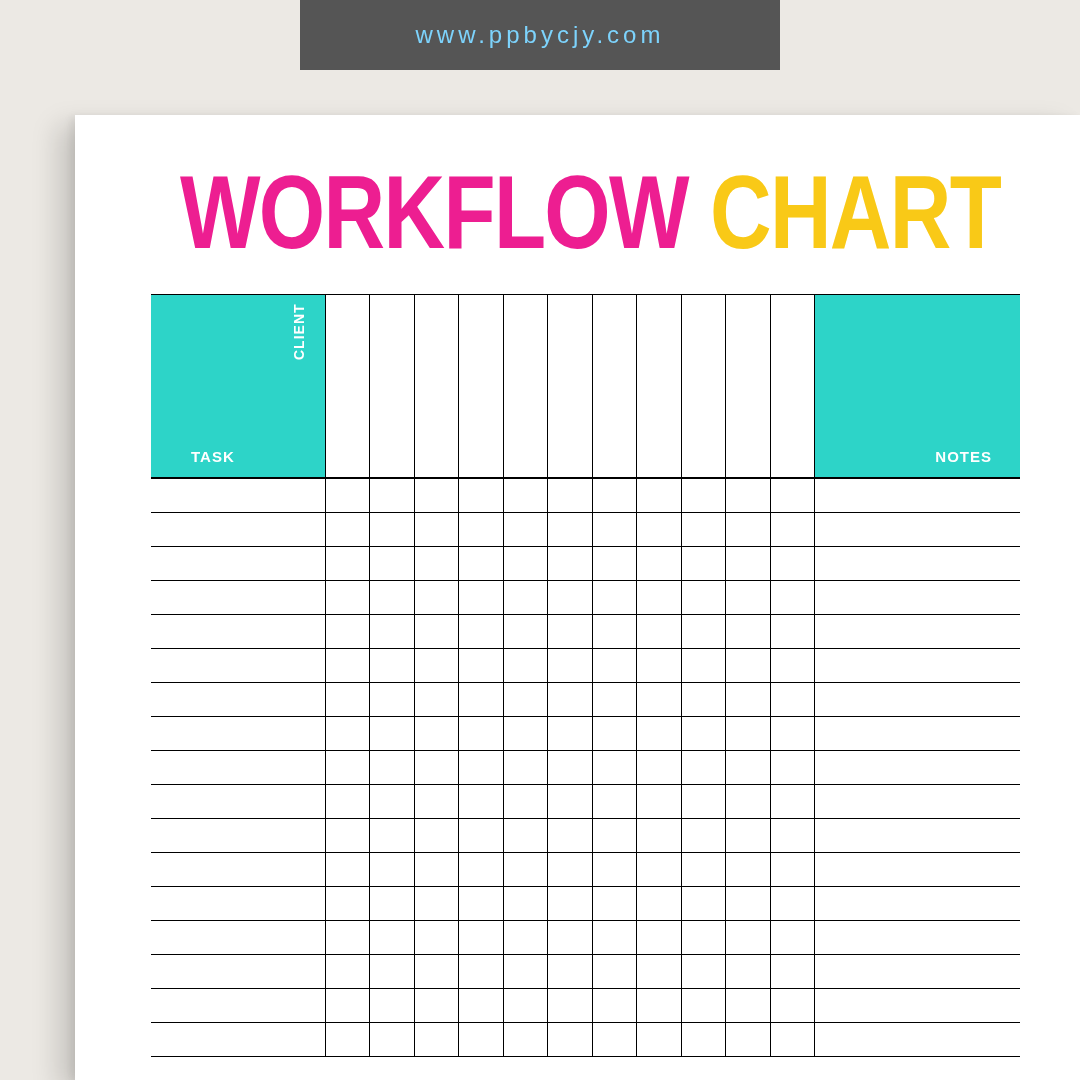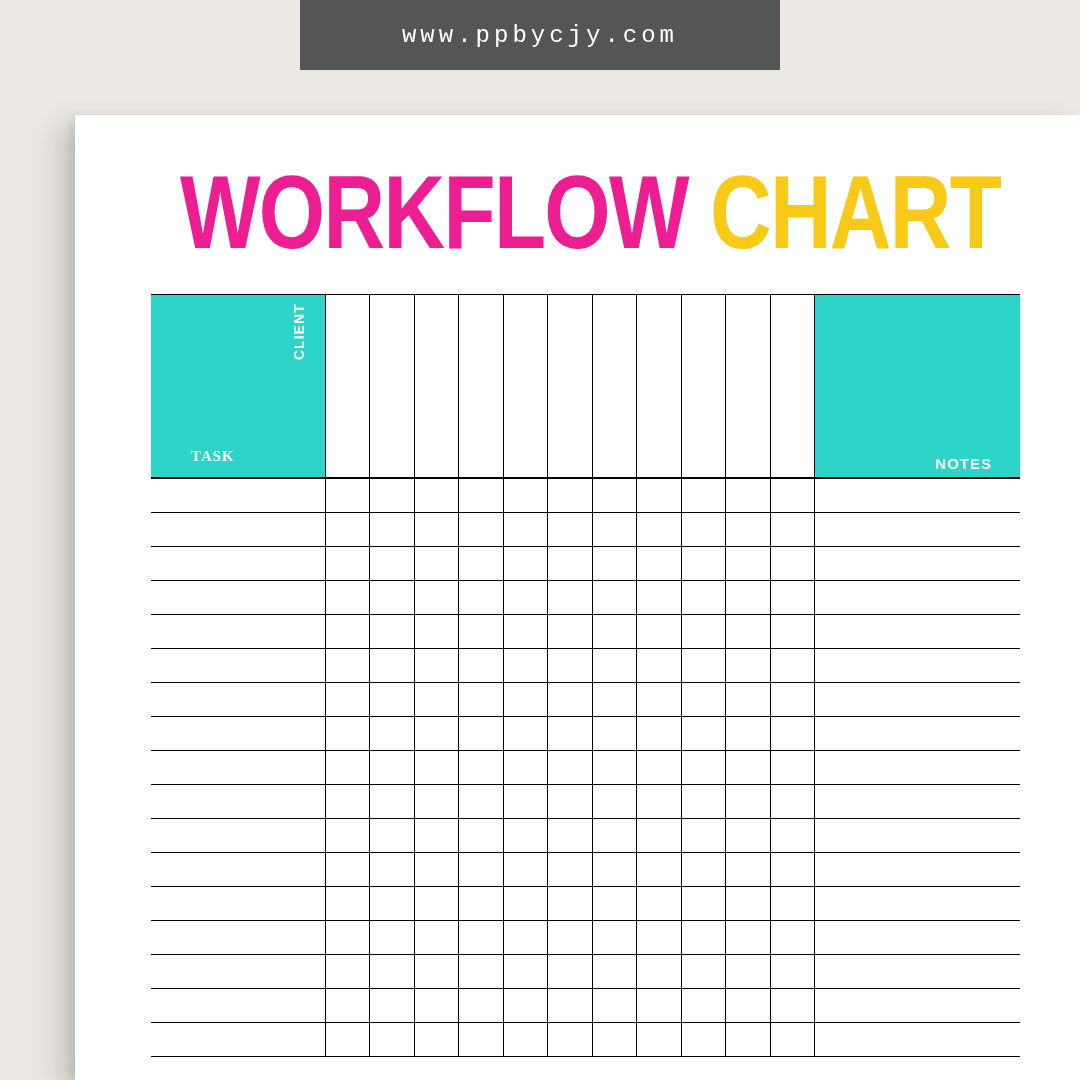--- a/index.html
+++ b/index.html
@@ -15,22 +15,22 @@
     top: 0;
     left: 300px;
     width: 480px;
     height: 70px;
     background: #555555;
     display: flex;
     align-items: center;
     justify-content: center;
   }
   .banner span {
-    color: #ffffff;
-    font-family: Liberation Mono, monospace;
+    color: #7dd3fc;
+    font-family: Liberation Sans, sans-serif;
     letter-spacing: 4px;
     font-size: 24px;
   }
   
   .paper {
     position: absolute;
     top: 115px;
     left: 75px;
     width: 1005px;
     height: 965px;
@@ -83,39 +83,39 @@
     font-family: Arial Black, Arial, sans-serif;
   }
   .hdr-task .task-label {
     position: absolute;
     left: 40px;
     bottom: 12px;
     color: #fff;
     font-weight: 900;
     font-size: 15px;
     letter-spacing: 1px;
-    font-family: Liberation Serif, serif;
+    font-family: Liberation Sans, sans-serif;
   }
   .hdr-mid {
     flex: 1;
     display: flex;
   }
   .hdr-mid .col {
     flex: 1;
     border-right: 1px solid #000;
   }
   .hdr-notes {
     width: 205px;
     background: #2dd4c8;
     position: relative;
   }
   .hdr-notes .notes-label {
     position: absolute;
     right: 28px;
-    bottom: 5px;
+    bottom: 12px;
     color: #fff;
     font-weight: 900;
     font-size: 15px;
     letter-spacing: 1px;
     font-family: Arial Black, Arial, sans-serif;
   }
   
   .body-rows { }
   .body-row {
     display: flex;

